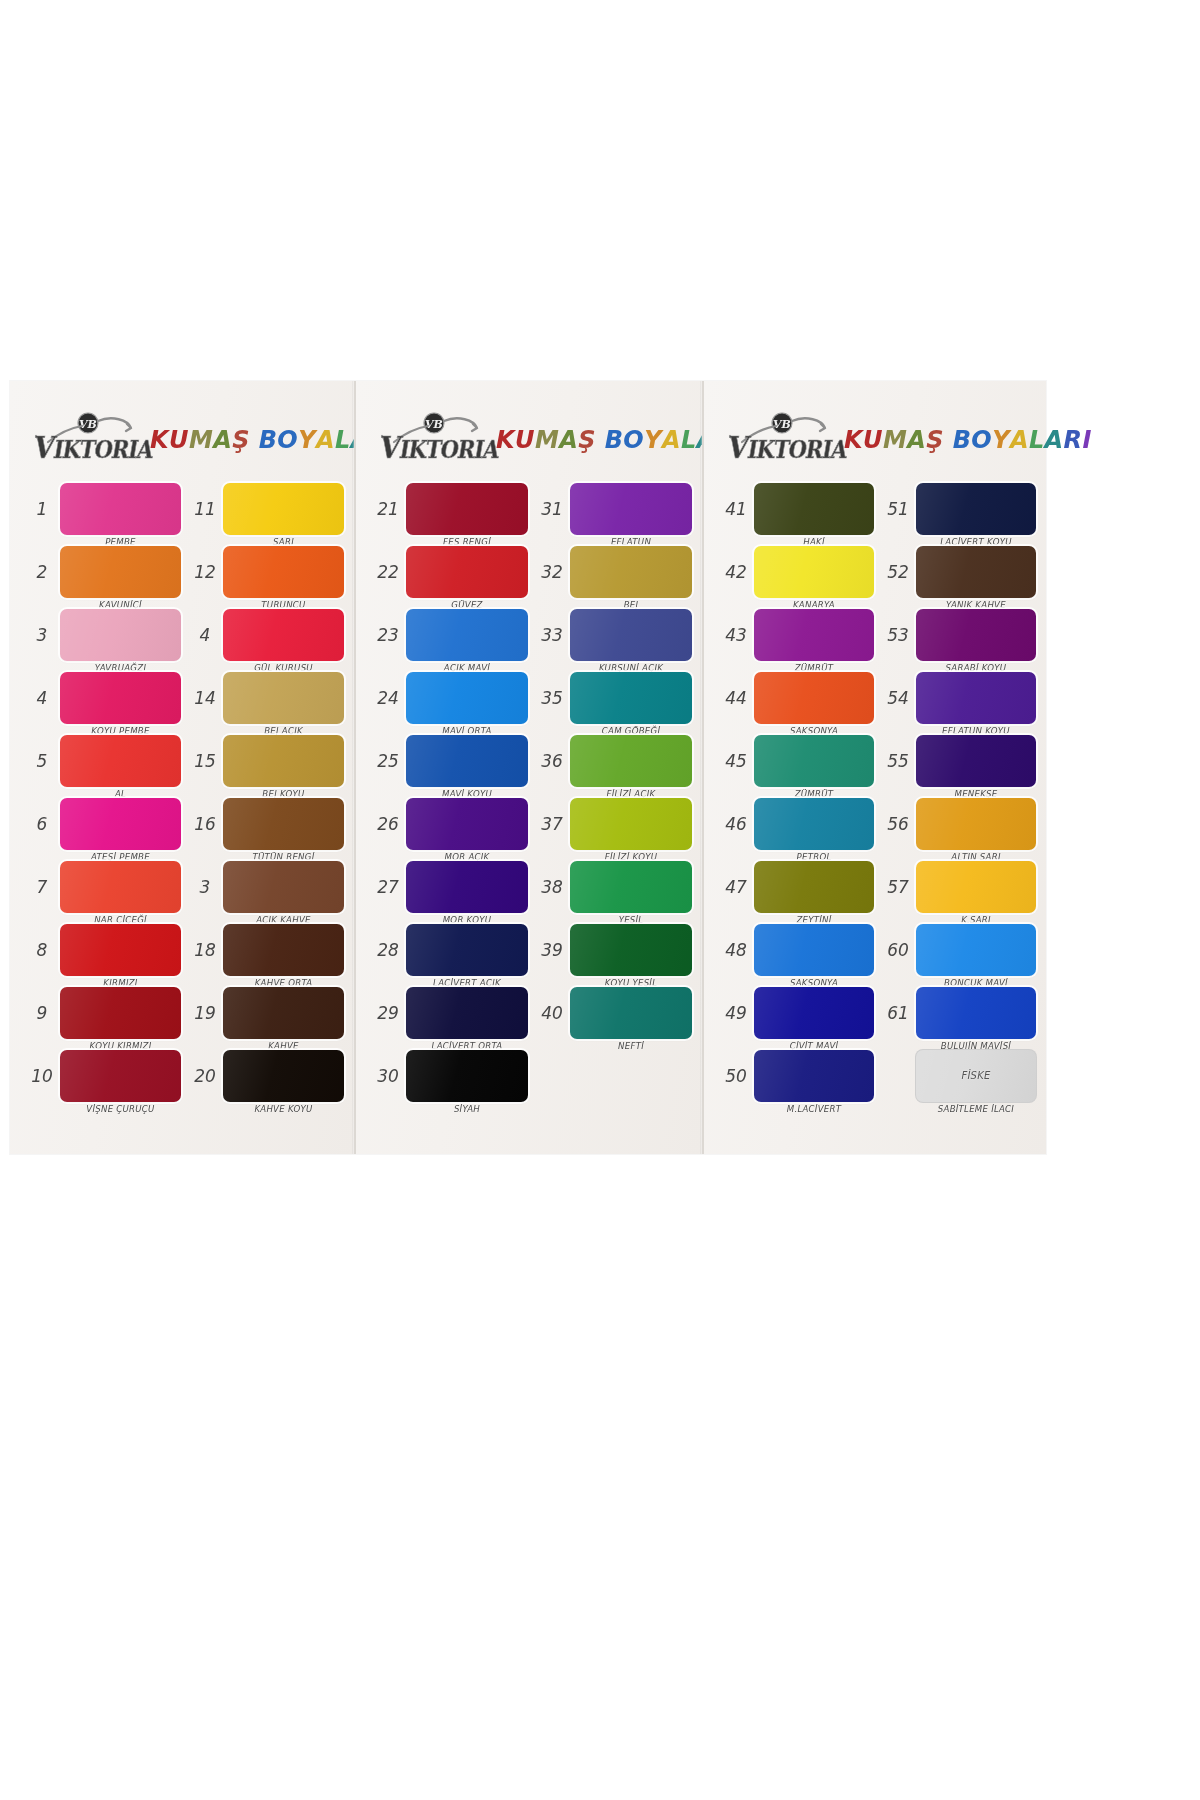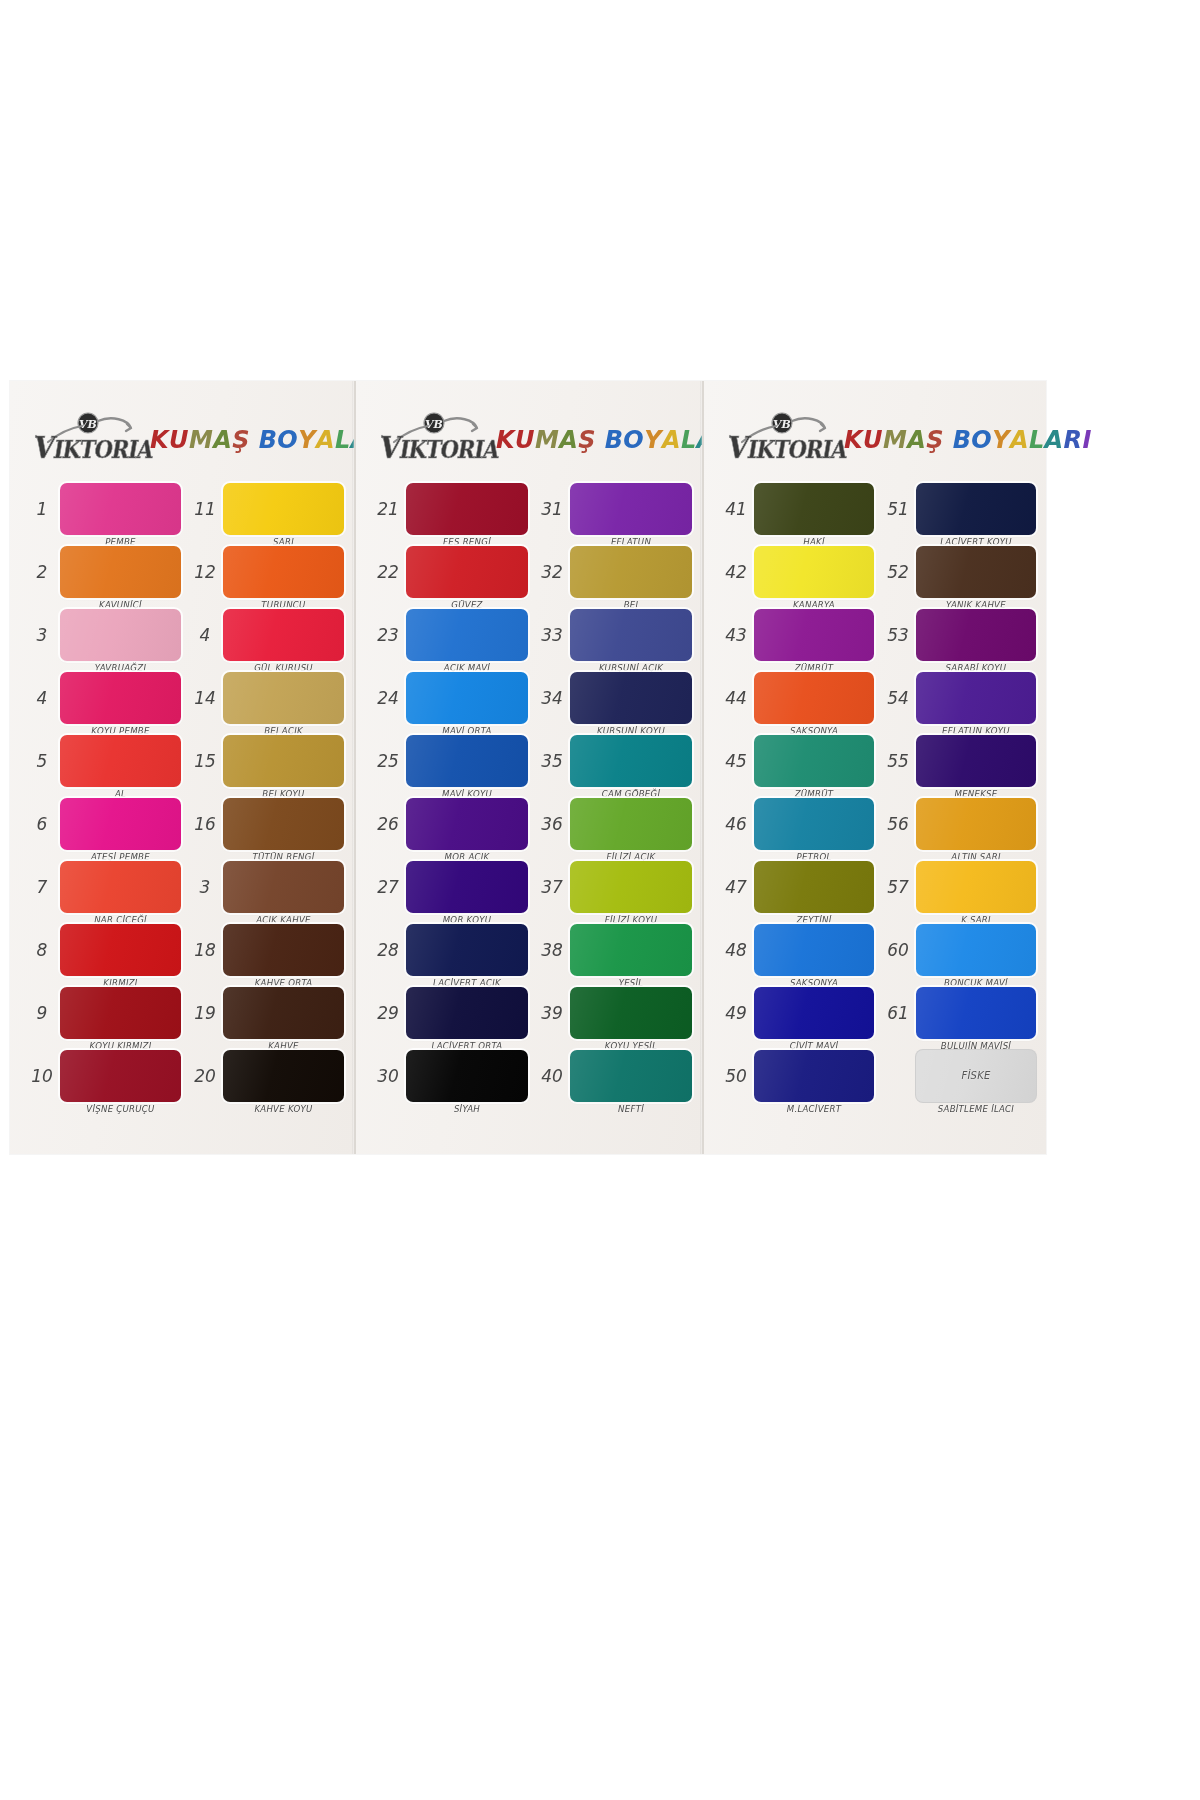--- a/index.html
+++ b/index.html
@@ -393,27 +393,20 @@
          </div>
             </div>
             <div class="row">
               <div class="num">33</div>
          <div class="sw-wrap">
            <div class="sw" style="background-color:#3f4a92"></div>
            <div class="cap">KURŞUNİ AÇIK</div>
          </div>
             </div>
             <div class="row">
-              <div class="num">34</div>
-         <div class="sw-wrap">
-           <div class="sw" style="background-color:#1f2458"></div>
-           <div class="cap">KURŞUNİ KOYU</div>
-         </div>
-            </div>
-            <div class="row">
               <div class="num">35</div>
          <div class="sw-wrap">
            <div class="sw" style="background-color:#0a8189"></div>
            <div class="cap">CAM GÖBEĞİ</div>
          </div>
             </div>
             <div class="row">
               <div class="num">36</div>
          <div class="sw-wrap">
            <div class="sw" style="background-color:#65a82a"></div>

